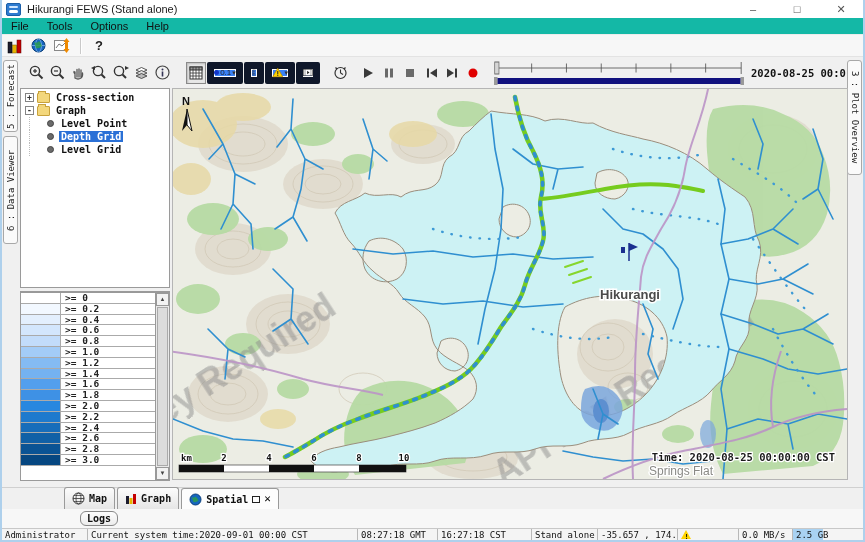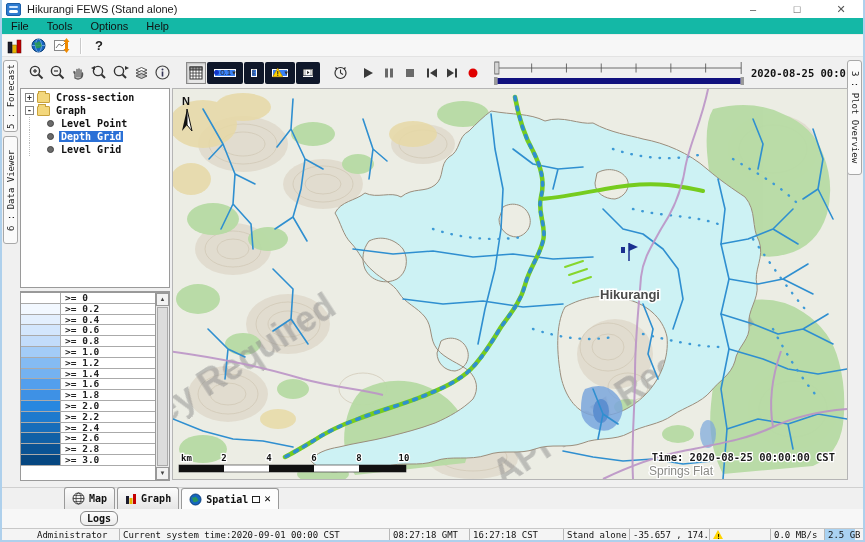--- a/index.html
+++ b/index.html
@@ -72,21 +72,21 @@
   .btab{height:22px;border:1px solid #9a9a9a;border-bottom:none;border-radius:3px 3px 0 0;background:linear-gradient(#fcfcfc,#e6e6e6);
         display:flex;align-items:center;gap:4px;padding:0 7px;font-family:"DejaVu Sans Mono",monospace;font-size:10px;font-weight:bold;color:#111;}
   .btab.active{height:21px;background:#fdfdfd;}
   .btab .wbox{width:8px;height:7px;border:1.5px solid #222;display:inline-block;}
   .btab .wx{font-size:11px;font-weight:bold;color:#000;line-height:10px;}
   
   .logs-row{position:absolute;left:0;top:509px;right:0;height:19px;background:#f7f7f7;display:flex;align-items:center;}
   .logs-btn{margin-left:78px;height:15px;padding:0 6px;border:1px solid #888;border-radius:6px;background:linear-gradient(#fdfdfd,#ececec);
             font-family:"DejaVu Sans Mono",monospace;font-size:10px;font-weight:bold;color:#111;display:flex;align-items:center;}
   
-  .statusbar{position:absolute;left:0;top:528px;right:0;height:12px;background:#f4f4f4;display:flex;font-family:"DejaVu Sans Mono",monospace;font-size:9px;color:#111;border-top:1px solid #c8c8c8;padding-left:32px;}
+  .statusbar{position:absolute;left:0;top:528px;right:0;height:12px;background:#f4f4f4;display:flex;font-family:"DejaVu Sans Mono",monospace;font-size:9px;color:#111;border-top:1px solid #c8c8c8;}
   .scell{border-right:1px solid #b8b8b8;padding:0 3px;line-height:12px;white-space:nowrap;overflow:hidden;flex:none;position:relative;}
   .mem-fill{position:absolute;left:0;top:0;bottom:0;width:30px;background:#a9d2f2;}
   .mem-text{position:relative;}
   .warn-tri{width:0;height:0;border-left:5px solid transparent;border-right:5px solid transparent;border-bottom:9px solid #ffd400;position:relative;display:inline-block;margin-top:1px;filter:none;}
   .warn-tri:after{content:"!";position:absolute;left:-1.5px;top:1px;font-size:7px;font-weight:bold;color:#000;}
   svg{display:block;}
   text{font-family:"Liberation Sans",sans-serif;}
   .monotext{font-family:"DejaVu Sans Mono",monospace;}
 </style>
 </head>

